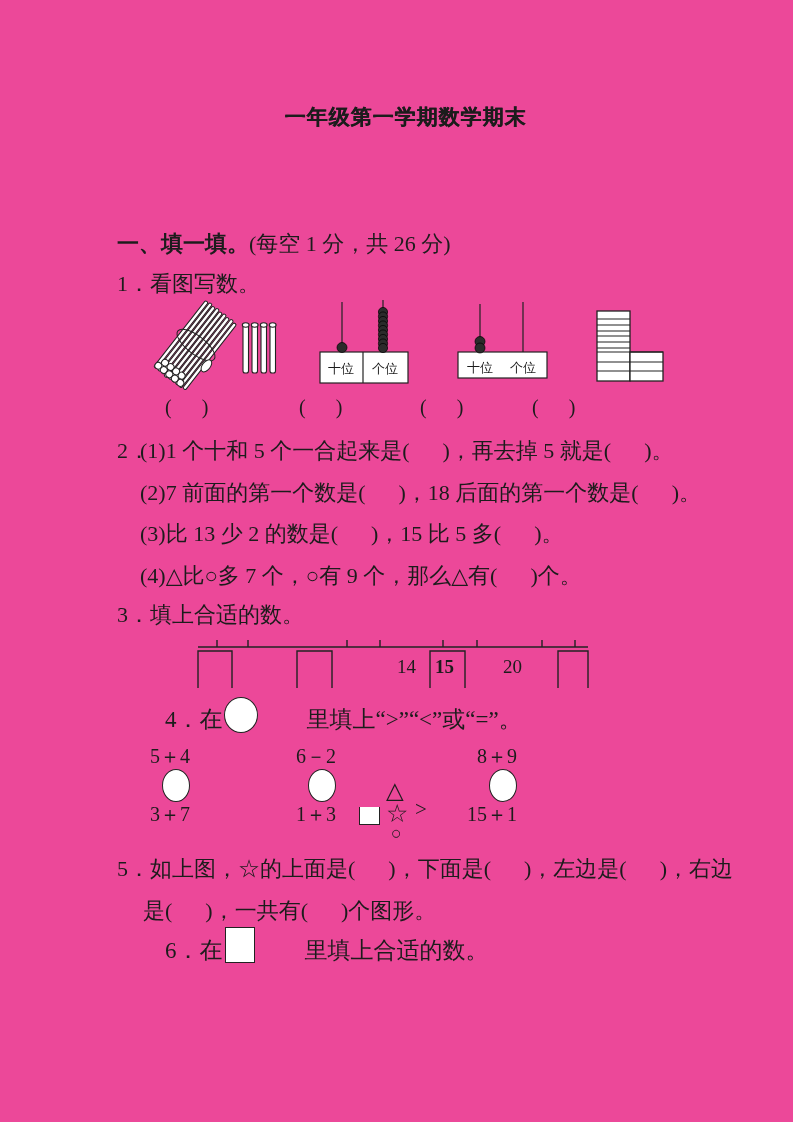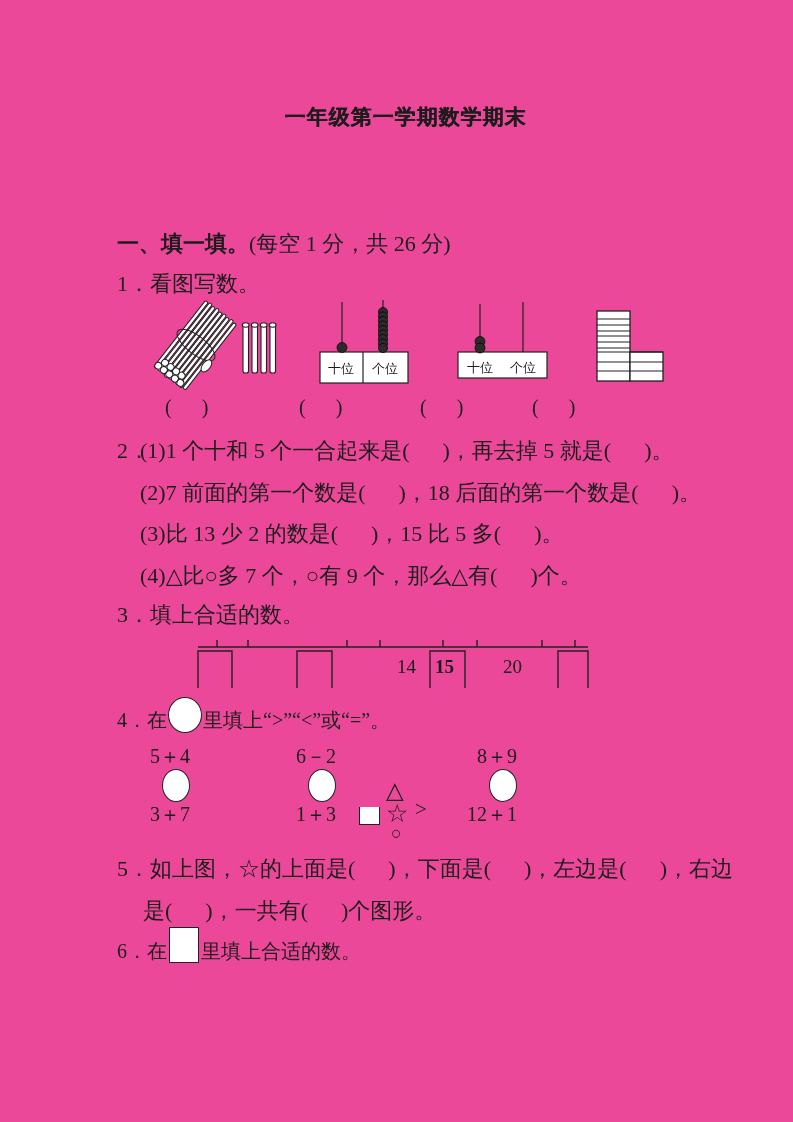--- a/index.html
+++ b/index.html
@@ -10,21 +10,21 @@
   }
   .t{position:absolute;white-space:pre-wrap;font-size:22px;line-height:1.25;}
   .bold{font-weight:bold;}
   .title{top:104px;left:18px;right:0;text-align:center;font-size:21px;font-weight:bold;
          text-shadow:0.5px 0 0 currentColor;letter-spacing:1px;}
   .subtitle{top:165px;left:58px;right:0;text-align:center;font-size:21px;font-weight:bold;
          text-shadow:0.4px 0 0 currentColor;}
   .figrow svg{position:absolute;}
   .paren{position:absolute;top:396px;font-size:20px;white-space:pre;}
   .qline{position:absolute;display:flex;align-items:flex-end;white-space:pre-wrap;}
-  .qline .txt{font-size:20px;line-height:24px;white-space:pre-wrap;}
+  .qline .txt{font-size:23px;line-height:24px;white-space:pre-wrap;margin-left:48px;}
   .big-circle{width:32px;height:34px;border:1.4px solid #222;border-radius:50%;
          flex:0 0 auto;margin:0 1px -1px 1px;background:#fff;}
   .cmp{position:absolute;top:743px;display:flex;align-items:flex-end;flex-direction:column;}
   .cmp .txt{font-size:20px;line-height:26px;white-space:pre;}
   .cmp-circle{width:26px;height:31px;border:1.3px solid #222;border-radius:50%;
          flex:0 0 auto;margin:0 0 -1px 0;background:#fff;}
   .shape{position:absolute;}
   .open-square{width:19px;height:17px;border:1.6px solid #222;border-top:none;background:#fff;}
   .fill-box{width:28px;height:34px;border:1.5px solid #222;background:#fff;flex:0 0 auto;margin:0 2px;}
   .nl-num{position:absolute;font-size:19px;}
@@ -185,21 +185,21 @@
     <span class="txt">3＋7</span>
   </div>
   <div class="cmp" style="left:296px;">
     <span class="txt">6－2</span>
     <span class="cmp-circle"></span>
     <span class="txt">1＋3</span>
   </div>
   <div class="cmp" style="left:467px;">
     <span class="txt">8＋9</span>
     <span class="cmp-circle"></span>
-    <span class="txt">12＋1</span>
+    <span class="txt">15＋1</span>
   </div>
 
   <div>
     <span class="shape" style="left:386px;top:777px;font-size:23px;">△</span>
     <span class="shape open-square" style="left:359px;top:807px;"></span>
     <span class="shape" style="left:386px;top:799px;font-size:25px;">☆</span>
     <span class="shape" style="left:415px;top:797px;font-size:21px;">&gt;</span>
     <span class="shape" style="left:391px;top:823px;font-size:18px;">○</span>
   </div>
 

